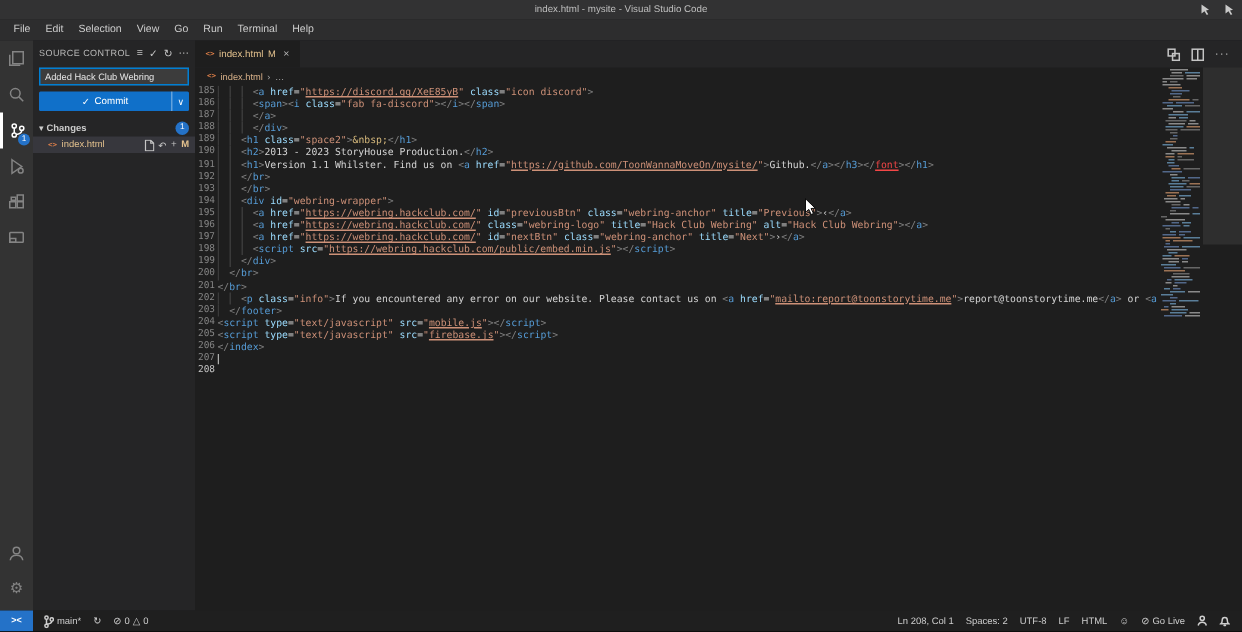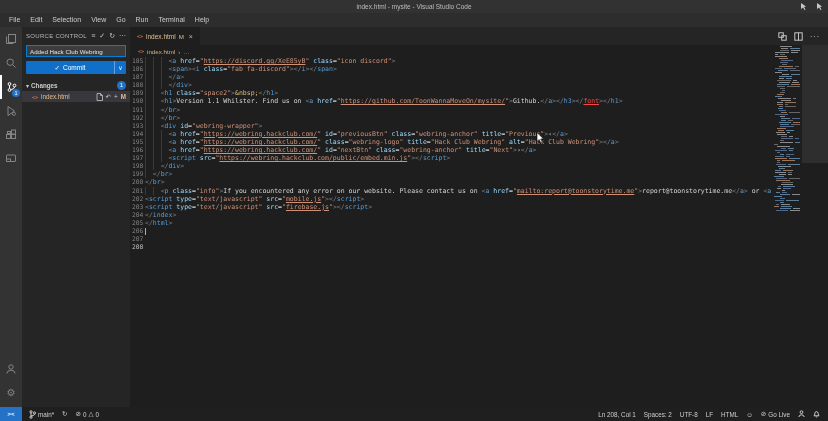--- a/index.html
+++ b/index.html
@@ -274,36 +274,37 @@
           <div class="gnum">206</div>
           <div class="gnum">207</div>
           <div class="gnum act">208</div>
         </div>
       <div class="code" id="code">
           <div class="crow"><span class="ig"></span><span class="ig"></span><span class="ig"></span><span class="tk-p">&lt;</span><span class="tk-t">a</span><span class="tk-x"> </span><span class="tk-a">href</span><span class="tk-o">=</span><span class="tk-s">"</span><span class="tk-u">https://discord.gg/XeE85yB</span><span class="tk-s">"</span><span class="tk-x"> </span><span class="tk-a">class</span><span class="tk-o">=</span><span class="tk-s">"icon discord"</span><span class="tk-p">&gt;</span></div>
           <div class="crow"><span class="ig"></span><span class="ig"></span><span class="ig"></span><span class="tk-p">&lt;</span><span class="tk-t">span</span><span class="tk-p">&gt;&lt;</span><span class="tk-t">i</span><span class="tk-x"> </span><span class="tk-a">class</span><span class="tk-o">=</span><span class="tk-s">"fab fa-discord"</span><span class="tk-p">&gt;&lt;/</span><span class="tk-t">i</span><span class="tk-p">&gt;&lt;/</span><span class="tk-t">span</span><span class="tk-p">&gt;</span></div>
           <div class="crow"><span class="ig"></span><span class="ig"></span><span class="ig"></span><span class="tk-p">&lt;/</span><span class="tk-t">a</span><span class="tk-p">&gt;</span></div>
           <div class="crow"><span class="ig"></span><span class="ig"></span><span class="ig"></span><span class="tk-p">&lt;/</span><span class="tk-t">div</span><span class="tk-p">&gt;</span></div>
           <div class="crow"><span class="ig"></span><span class="ig"></span><span class="tk-p">&lt;</span><span class="tk-t">h1</span><span class="tk-x"> </span><span class="tk-a">class</span><span class="tk-o">=</span><span class="tk-s">"space2"</span><span class="tk-p">&gt;</span><span class="tk-e">&amp;nbsp;</span><span class="tk-p">&lt;/</span><span class="tk-t">h1</span><span class="tk-p">&gt;</span></div>
+          <div class="crow"><span class="ig"></span><span class="ig"></span><span class="tk-p">&lt;</span><span class="tk-t">h2</span><span class="tk-p">&gt;</span><span class="tk-x">2013 - 2023 StoryHouse Production.</span><span class="tk-p">&lt;/</span><span class="tk-t">h2</span><span class="tk-p">&gt;</span></div>
           <div class="crow"><span class="ig"></span><span class="ig"></span><span class="tk-p">&lt;</span><span class="tk-t">h1</span><span class="tk-p">&gt;</span><span class="tk-x">Version 1.1 Whilster. Find us on </span><span class="tk-p">&lt;</span><span class="tk-t">a</span><span class="tk-x"> </span><span class="tk-a">href</span><span class="tk-o">=</span><span class="tk-s">"</span><span class="tk-u">https://github.com/ToonWannaMoveOn/mysite/</span><span class="tk-s">"</span><span class="tk-p">&gt;</span><span class="tk-x">Github.</span><span class="tk-p">&lt;/</span><span class="tk-t">a</span><span class="tk-p">&gt;&lt;/</span><span class="tk-t">h3</span><span class="tk-p">&gt;&lt;/</span><span class="tk-r">font</span><span class="tk-p">&gt;&lt;/</span><span class="tk-t">h1</span><span class="tk-p">&gt;</span></div>
           <div class="crow"><span class="ig"></span><span class="ig"></span><span class="tk-p">&lt;/</span><span class="tk-t">br</span><span class="tk-p">&gt;</span></div>
           <div class="crow"><span class="ig"></span><span class="ig"></span><span class="tk-p">&lt;/</span><span class="tk-t">br</span><span class="tk-p">&gt;</span></div>
           <div class="crow"><span class="ig"></span><span class="ig"></span><span class="tk-p">&lt;</span><span class="tk-t">div</span><span class="tk-x"> </span><span class="tk-a">id</span><span class="tk-o">=</span><span class="tk-s">"webring-wrapper"</span><span class="tk-p">&gt;</span></div>
           <div class="crow"><span class="ig"></span><span class="ig"></span><span class="ig"></span><span class="tk-p">&lt;</span><span class="tk-t">a</span><span class="tk-x"> </span><span class="tk-a">href</span><span class="tk-o">=</span><span class="tk-s">"</span><span class="tk-u">https://webring.hackclub.com/</span><span class="tk-s">"</span><span class="tk-x"> </span><span class="tk-a">id</span><span class="tk-o">=</span><span class="tk-s">"previousBtn"</span><span class="tk-x"> </span><span class="tk-a">class</span><span class="tk-o">=</span><span class="tk-s">"webring-anchor"</span><span class="tk-x"> </span><span class="tk-a">title</span><span class="tk-o">=</span><span class="tk-s">"Previous"</span><span class="tk-p">&gt;</span><span class="tk-x">‹</span><span class="tk-p">&lt;/</span><span class="tk-t">a</span><span class="tk-p">&gt;</span></div>
           <div class="crow"><span class="ig"></span><span class="ig"></span><span class="ig"></span><span class="tk-p">&lt;</span><span class="tk-t">a</span><span class="tk-x"> </span><span class="tk-a">href</span><span class="tk-o">=</span><span class="tk-s">"</span><span class="tk-u">https://webring.hackclub.com/</span><span class="tk-s">"</span><span class="tk-x"> </span><span class="tk-a">class</span><span class="tk-o">=</span><span class="tk-s">"webring-logo"</span><span class="tk-x"> </span><span class="tk-a">title</span><span class="tk-o">=</span><span class="tk-s">"Hack Club Webring"</span><span class="tk-x"> </span><span class="tk-a">alt</span><span class="tk-o">=</span><span class="tk-s">"Hack Club Webring"</span><span class="tk-p">&gt;&lt;/</span><span class="tk-t">a</span><span class="tk-p">&gt;</span></div>
           <div class="crow"><span class="ig"></span><span class="ig"></span><span class="ig"></span><span class="tk-p">&lt;</span><span class="tk-t">a</span><span class="tk-x"> </span><span class="tk-a">href</span><span class="tk-o">=</span><span class="tk-s">"</span><span class="tk-u">https://webring.hackclub.com/</span><span class="tk-s">"</span><span class="tk-x"> </span><span class="tk-a">id</span><span class="tk-o">=</span><span class="tk-s">"nextBtn"</span><span class="tk-x"> </span><span class="tk-a">class</span><span class="tk-o">=</span><span class="tk-s">"webring-anchor"</span><span class="tk-x"> </span><span class="tk-a">title</span><span class="tk-o">=</span><span class="tk-s">"Next"</span><span class="tk-p">&gt;</span><span class="tk-x">›</span><span class="tk-p">&lt;/</span><span class="tk-t">a</span><span class="tk-p">&gt;</span></div>
           <div class="crow"><span class="ig"></span><span class="ig"></span><span class="ig"></span><span class="tk-p">&lt;</span><span class="tk-t">script</span><span class="tk-x"> </span><span class="tk-a">src</span><span class="tk-o">=</span><span class="tk-s">"</span><span class="tk-u">https://webring.hackclub.com/public/embed.min.js</span><span class="tk-s">"</span><span class="tk-p">&gt;&lt;/</span><span class="tk-t">script</span><span class="tk-p">&gt;</span></div>
           <div class="crow"><span class="ig"></span><span class="ig"></span><span class="tk-p">&lt;/</span><span class="tk-t">div</span><span class="tk-p">&gt;</span></div>
           <div class="crow"><span class="ig"></span><span class="tk-p">&lt;/</span><span class="tk-t">br</span><span class="tk-p">&gt;</span></div>
           <div class="crow"><span class="tk-p">&lt;/</span><span class="tk-t">br</span><span class="tk-p">&gt;</span></div>
           <div class="crow"><span class="ig"></span><span class="ig"></span><span class="tk-p">&lt;</span><span class="tk-t">p</span><span class="tk-x"> </span><span class="tk-a">class</span><span class="tk-o">=</span><span class="tk-s">"info"</span><span class="tk-p">&gt;</span><span class="tk-x">If you encountered any error on our website. Please contact us on </span><span class="tk-p">&lt;</span><span class="tk-t">a</span><span class="tk-x"> </span><span class="tk-a">href</span><span class="tk-o">=</span><span class="tk-s">"</span><span class="tk-u">mailto:report@toonstorytime.me</span><span class="tk-s">"</span><span class="tk-p">&gt;</span><span class="tk-x">report@toonstorytime.me</span><span class="tk-p">&lt;/</span><span class="tk-t">a</span><span class="tk-p">&gt;</span><span class="tk-x"> or </span><span class="tk-p">&lt;</span><span class="tk-t">a</span><span class="tk-x"> </span></div>
+          <div class="crow"><span class="ig"></span><span class="tk-p">&lt;/</span><span class="tk-t">footer</span><span class="tk-p">&gt;</span></div>
           <div class="crow"><span class="tk-p">&lt;</span><span class="tk-t">script</span><span class="tk-x"> </span><span class="tk-a">type</span><span class="tk-o">=</span><span class="tk-s">"text/javascript"</span><span class="tk-x"> </span><span class="tk-a">src</span><span class="tk-o">=</span><span class="tk-s">"</span><span class="tk-u">mobile.js</span><span class="tk-s">"</span><span class="tk-p">&gt;&lt;/</span><span class="tk-t">script</span><span class="tk-p">&gt;</span></div>
           <div class="crow"><span class="tk-p">&lt;</span><span class="tk-t">script</span><span class="tk-x"> </span><span class="tk-a">type</span><span class="tk-o">=</span><span class="tk-s">"text/javascript"</span><span class="tk-x"> </span><span class="tk-a">src</span><span class="tk-o">=</span><span class="tk-s">"</span><span class="tk-u">firebase.js</span><span class="tk-s">"</span><span class="tk-p">&gt;&lt;/</span><span class="tk-t">script</span><span class="tk-p">&gt;</span></div>
           <div class="crow"><span class="tk-p">&lt;/</span><span class="tk-t">index</span><span class="tk-p">&gt;</span></div>
-          <div class="crow"><span class="tk-p">&lt;/</span><span class="tk-t">html</span><span class="tk-p">&gt;</span></div>
           <div class="crow"><span class="caret"></span></div>
         </div>
     </div>
 
     <div class="minimap" id="minimap">
         <div class="mrow">
           <span class="mseg" style="margin-left: 6.67993px; width: 12.0516px; background: rgb(138, 138, 138);"></span>
         </div>
         <div class="mrow">
           <span class="mseg" style="margin-left: 7.77176px; width: 9.72738px; background: rgb(138, 138, 138);"></span>

